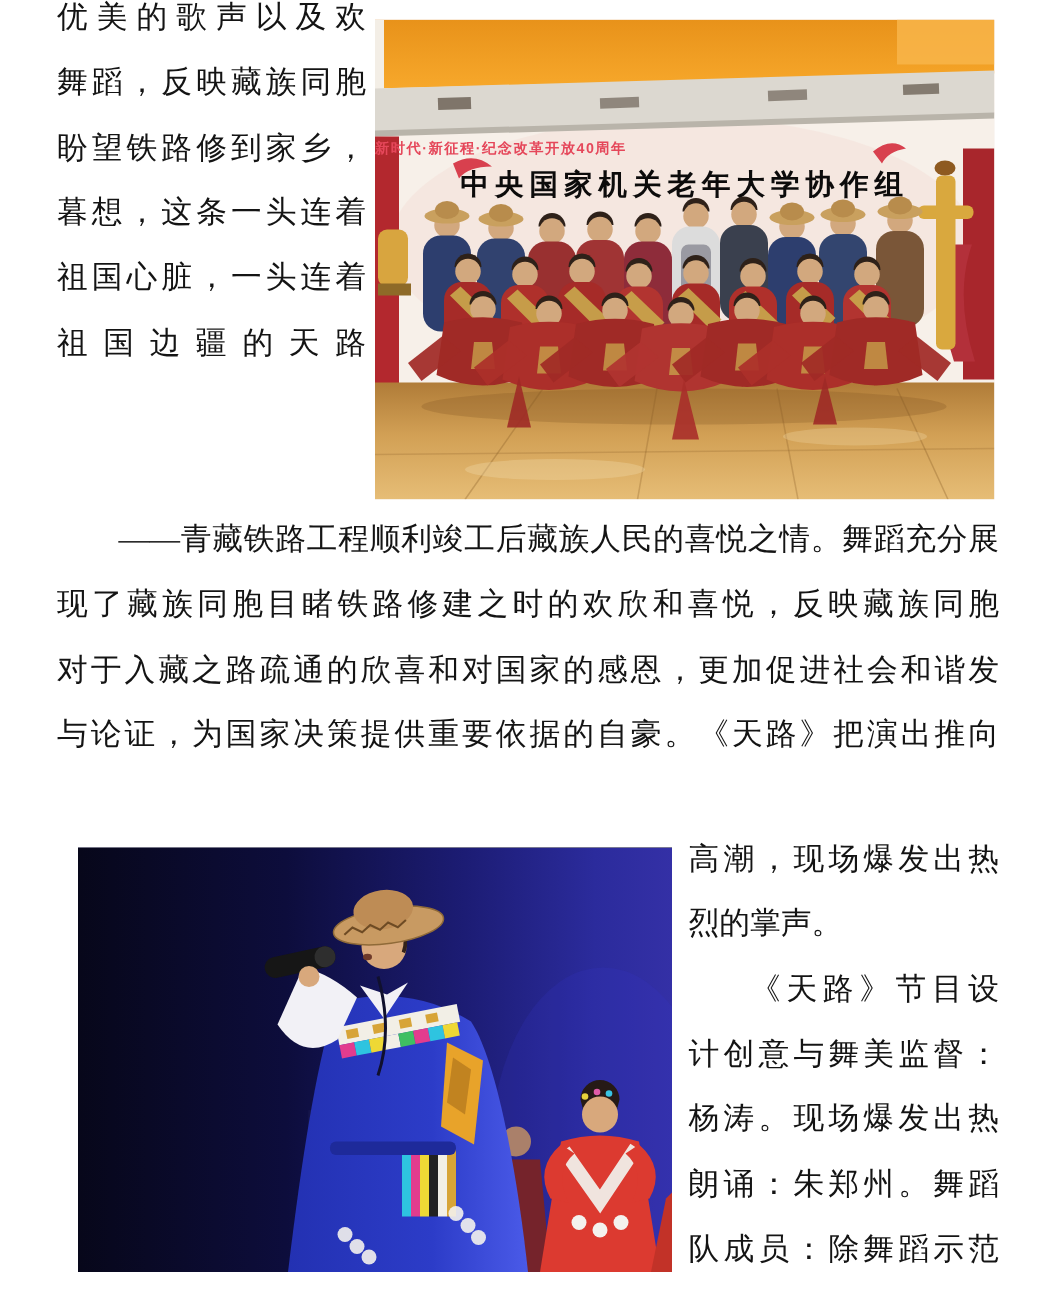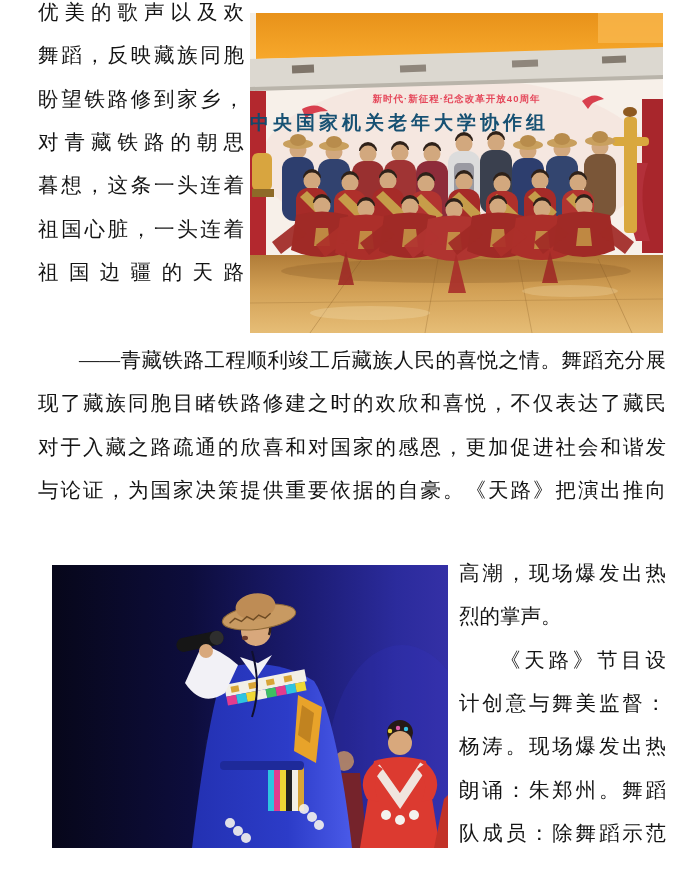--- a/index.html
+++ b/index.html
@@ -14,40 +14,39 @@
   .tline.ind{text-indent:2em;}
   .left-col{left:38px;top:-9px;width:206px;}
   .mid-col{left:38px;top:339px;width:628px;}
   .right-col{left:459px;top:552px;width:207px;}
   
   .photo{position:absolute;overflow:hidden;}
   .top-photo{left:250px;top:13px;width:413px;height:320px;background:#f7f0e9;}
   .bottom-photo{left:52px;top:565px;width:396px;height:283px;background:#0a0a2a;}
   .photo svg{position:absolute;left:0;top:0;}
   .banner-small{
-    position:absolute;left:0;top:80px;width:100%;text-align:center;
+    position:absolute;left:0;top:80px;width:100%;
     font-family:"Liberation Sans","DejaVu Sans",sans-serif;
     font-size:9.5px;font-weight:bold;color:#E5475A;letter-spacing:1px;white-space:nowrap;
   }
   .banner-large{
-    position:absolute;left:0;top:97px;width:100%;text-align:left;
+    position:absolute;left:0;top:97px;width:100%;text-align:center;
     font-family:Liberation Sans, sans-serif;
-    font-size:19px;font-weight:bold;color:#0c4a6e;letter-spacing:4px;white-space:nowrap;opacity:.95;
+    font-size:19px;font-weight:bold;color:#000000;letter-spacing:4px;white-space:nowrap;opacity:.95;
   }
 </style>
 </head>
 <body>
 
 <div class="page">
 
   <div class="tcol left-col">
       <div class="tline">优美的歌声以及欢</div>
       <div class="tline">舞蹈，反映藏族同胞</div>
       <div class="tline">盼望铁路修到家乡，</div>
-      <div class="tline">对青藏铁路的朝思</div>
       <div class="tline">暮想，这条一头连着</div>
       <div class="tline">祖国心脏，一头连着</div>
       <div class="tline">祖国边疆的天路</div>
     </div>
 
   <div class="photo top-photo">
     <svg width="413" height="320" viewBox="0 0 413 320">
       <defs>
         <linearGradient id="curtainG" x1="0" y1="0" x2="0" y2="1">
           <stop offset="0" stop-color="#E8921A"></stop>
@@ -172,21 +171,21 @@
       </g>
 
       <path d="M96,238 L88,272 L104,272 Z" fill="#9E2A26" opacity="0.9"></path>
       <path d="M206,240 L198,280 L216,280 Z" fill="#A82E2A" opacity="0.9"></path>
       <path d="M300,238 L292,270 L308,270 Z" fill="#9E2A26" opacity="0.9"></path>
     </svg>
   </div>
 
   <div class="tcol mid-col">
       <div class="tline ind">——青藏铁路工程顺利竣工后藏族人民的喜悦之情。舞蹈充分展</div>
-      <div class="tline">现了藏族同胞目睹铁路修建之时的欢欣和喜悦，不仅表达了藏民</div>
+      <div class="tline">现了藏族同胞目睹铁路修建之时的欢欣和喜悦，反映藏族同胞</div>
       <div class="tline">对于入藏之路疏通的欣喜和对国家的感恩，更加促进社会和谐发</div>
       <div class="tline">与论证，为国家决策提供重要依据的自豪。《天路》把演出推向</div>
     </div>
 
   <div class="photo bottom-photo">
     <svg width="396" height="283" viewBox="0 0 396 283">
       <defs>
         <linearGradient id="stageG" x1="0" y1="0" x2="1" y2="0">
           <stop offset="0" stop-color="#07071A"></stop>
             <stop offset="0.35" stop-color="#0D0D3C"></stop>

